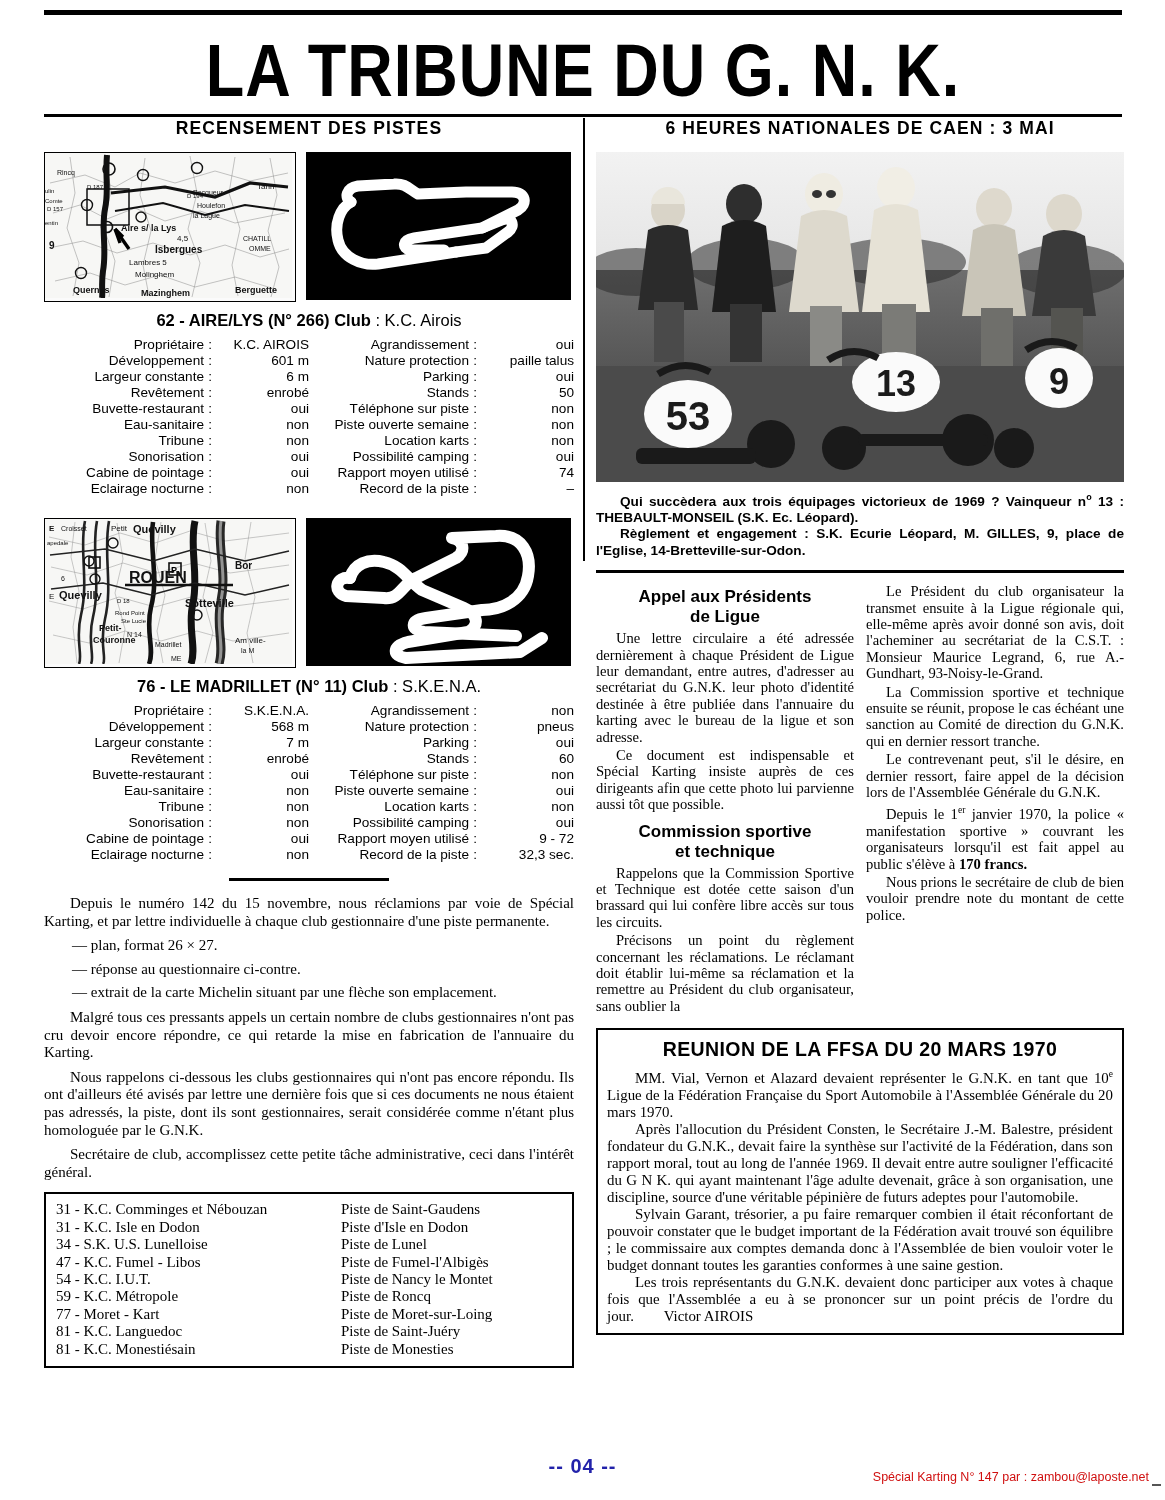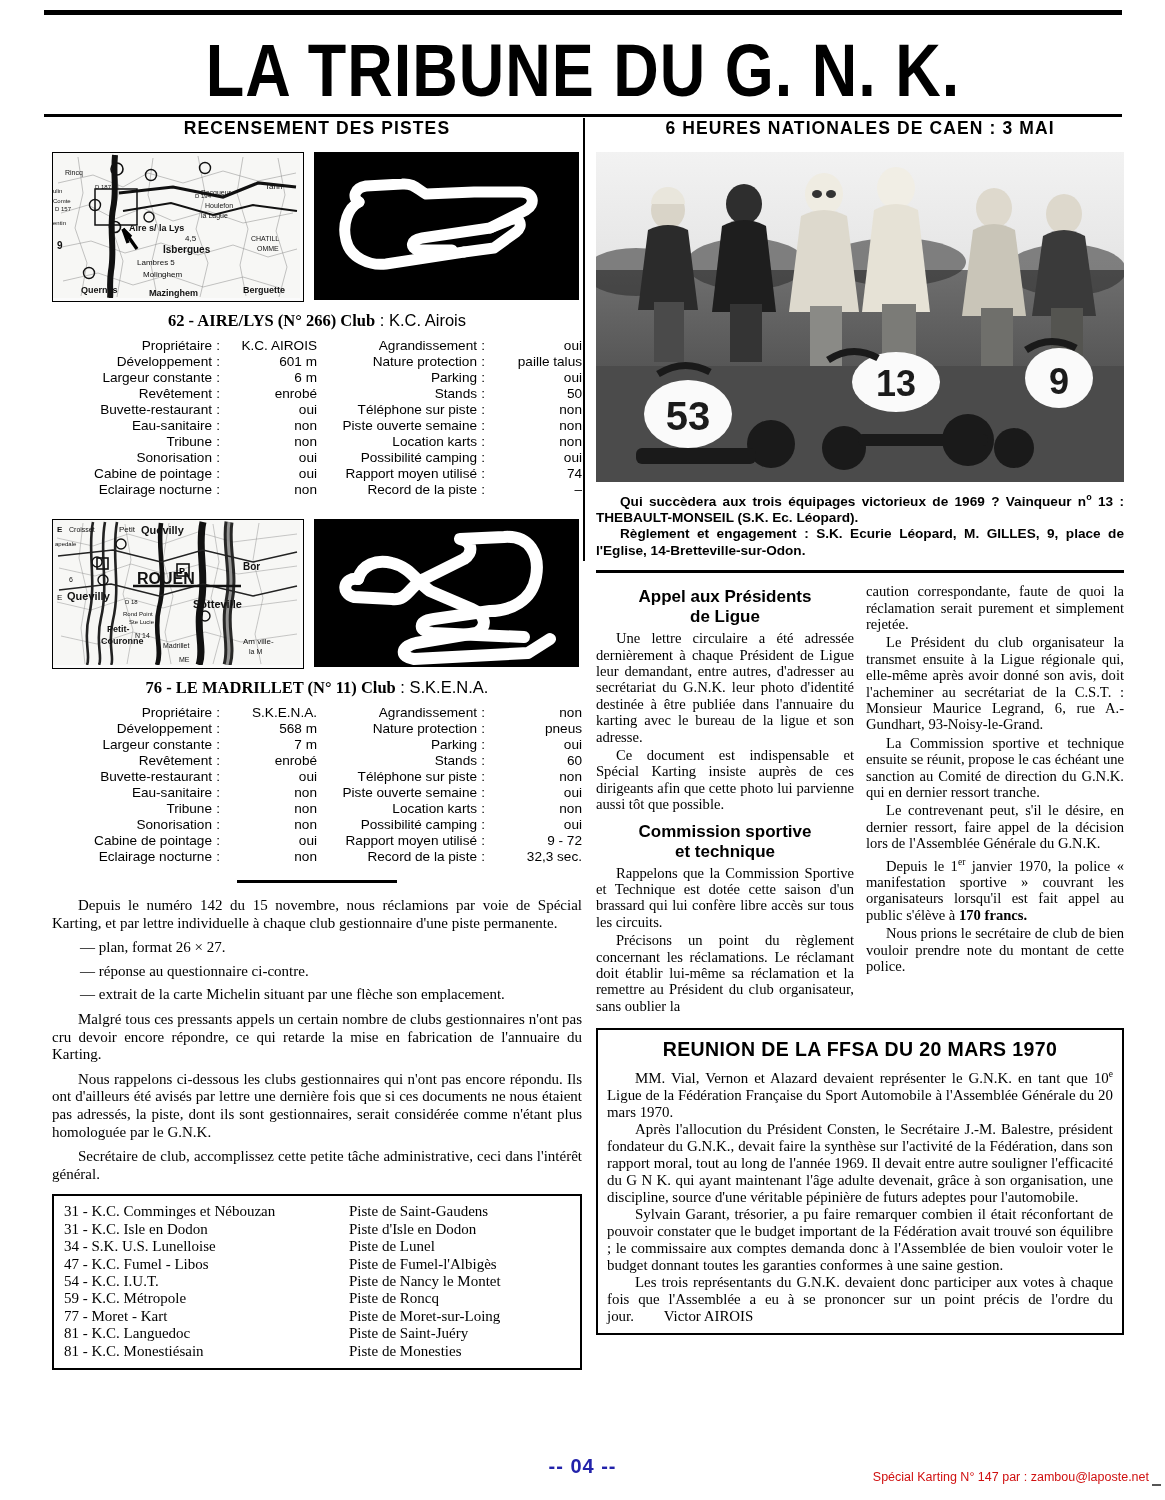--- a/index.html
+++ b/index.html
@@ -19,21 +19,21 @@
     font-family:"Liberation Sans",sans-serif;
     font-weight:bold;font-size:63px;line-height:66px;
     letter-spacing:1px;text-align:center;
     padding:3px 0 4px 0;
     transform:scaleY(1.18);transform-origin:center top;
     white-space:nowrap;
   }
   .masthead-spacer{height:13px;}
 
   
-  .col-left{position:absolute;left:52px;top:118px;width:530px;}
+  .col-left{position:absolute;left:44px;top:118px;width:530px;}
   .col-right{position:absolute;left:596px;top:118px;width:528px;}
   .vdiv{position:absolute;left:583px;top:118px;width:2px;height:443px;background:#000;}
 
   .sec-head{
     font-family:"Liberation Sans",sans-serif;
     font-weight:bold;font-size:17.5px;letter-spacing:1.1px;
     text-align:center;margin:0 0 13px 0;
   }
   .sec-head.left{text-align:center;}
 
@@ -41,21 +41,21 @@
   .imgrow{display:flex;gap:10px;align-items:flex-start;}
   .mapbox{width:250px;height:148px;border:1.5px solid #000;position:relative;overflow:hidden;background:#fbfbfb;}
   .circuitbox{width:265px;height:148px;background:#000;position:relative;overflow:hidden;}
   .circuitbox svg{display:block;}
   .mapbox svg{display:block;}
 
   .track-title{
     font-family:"Liberation Sans",sans-serif;
     font-size:16.5px;text-align:center;margin:9px 0 6px 0;font-weight:normal;
   }
-  .track-title b{font-weight:bold;font-family:Liberation Serif, serif;}
+  .track-title b{font-weight:bold;}
 
   table.specs{
     width:100%;border-collapse:collapse;
     font-family:"Liberation Sans",sans-serif;font-size:13.6px;text-align:right;
   }
   table.specs td{padding:0.5px 0;vertical-align:top;white-space:nowrap;}
   td.k1{width:160px;}
   td.c1{width:8px;}
   td.v1{width:97px;}
   td.k2{width:160px;padding-left:4px;}
@@ -630,21 +630,20 @@
           <span>et technique</span>
         </div>
         <div class="sub-prose">
           <p>Rappelons que la Commission Sportive et Technique est dotée cette saison d'un brassard qui lui confère libre accès sur tous les circuits.</p>
           <p>Précisons un point du règlement concernant les réclamations. Le réclamant doit établir lui-même sa réclamation et la remettre au Président du club organisateur, sans oublier la</p>
         </div>
       </div>
 
       <div class="subcol b">
         <div class="sub-prose">
-          <p class="cont" style="text-indent:0;">caution correspondante, faute de quoi la réclamation serait purement et simplement rejetée.</p>
           <p>Le Président du club organisateur la transmet ensuite à la Ligue régionale qui, elle-même après avoir donné son avis, doit l'acheminer au secrétariat de la C.S.T. : Monsieur Maurice Legrand, 6, rue A.-Gundhart, 93-Noisy-le-Grand.</p>
           <p>La Commission sportive et technique ensuite se réunit, propose le cas échéant une sanction au Comité de direction du G.N.K. qui en dernier ressort tranche.</p>
           <p>Le contrevenant peut, s'il le désire, en dernier ressort, faire appel de la décision lors de l'Assemblée Générale du G.N.K.</p>
         </div>
 
         <div class="sub-prose">
           <p><span>Depuis le 1</span><sup>er</sup><span> janvier 1970, la police « manifestation sportive » couvrant les organisateurs lorsqu'il est fait appel au public s'élève à </span><b>170 francs.</b></p>
           <p>Nous prions le secrétaire de club de bien vouloir prendre note du montant de cette police.</p>
         </div>
       </div>

